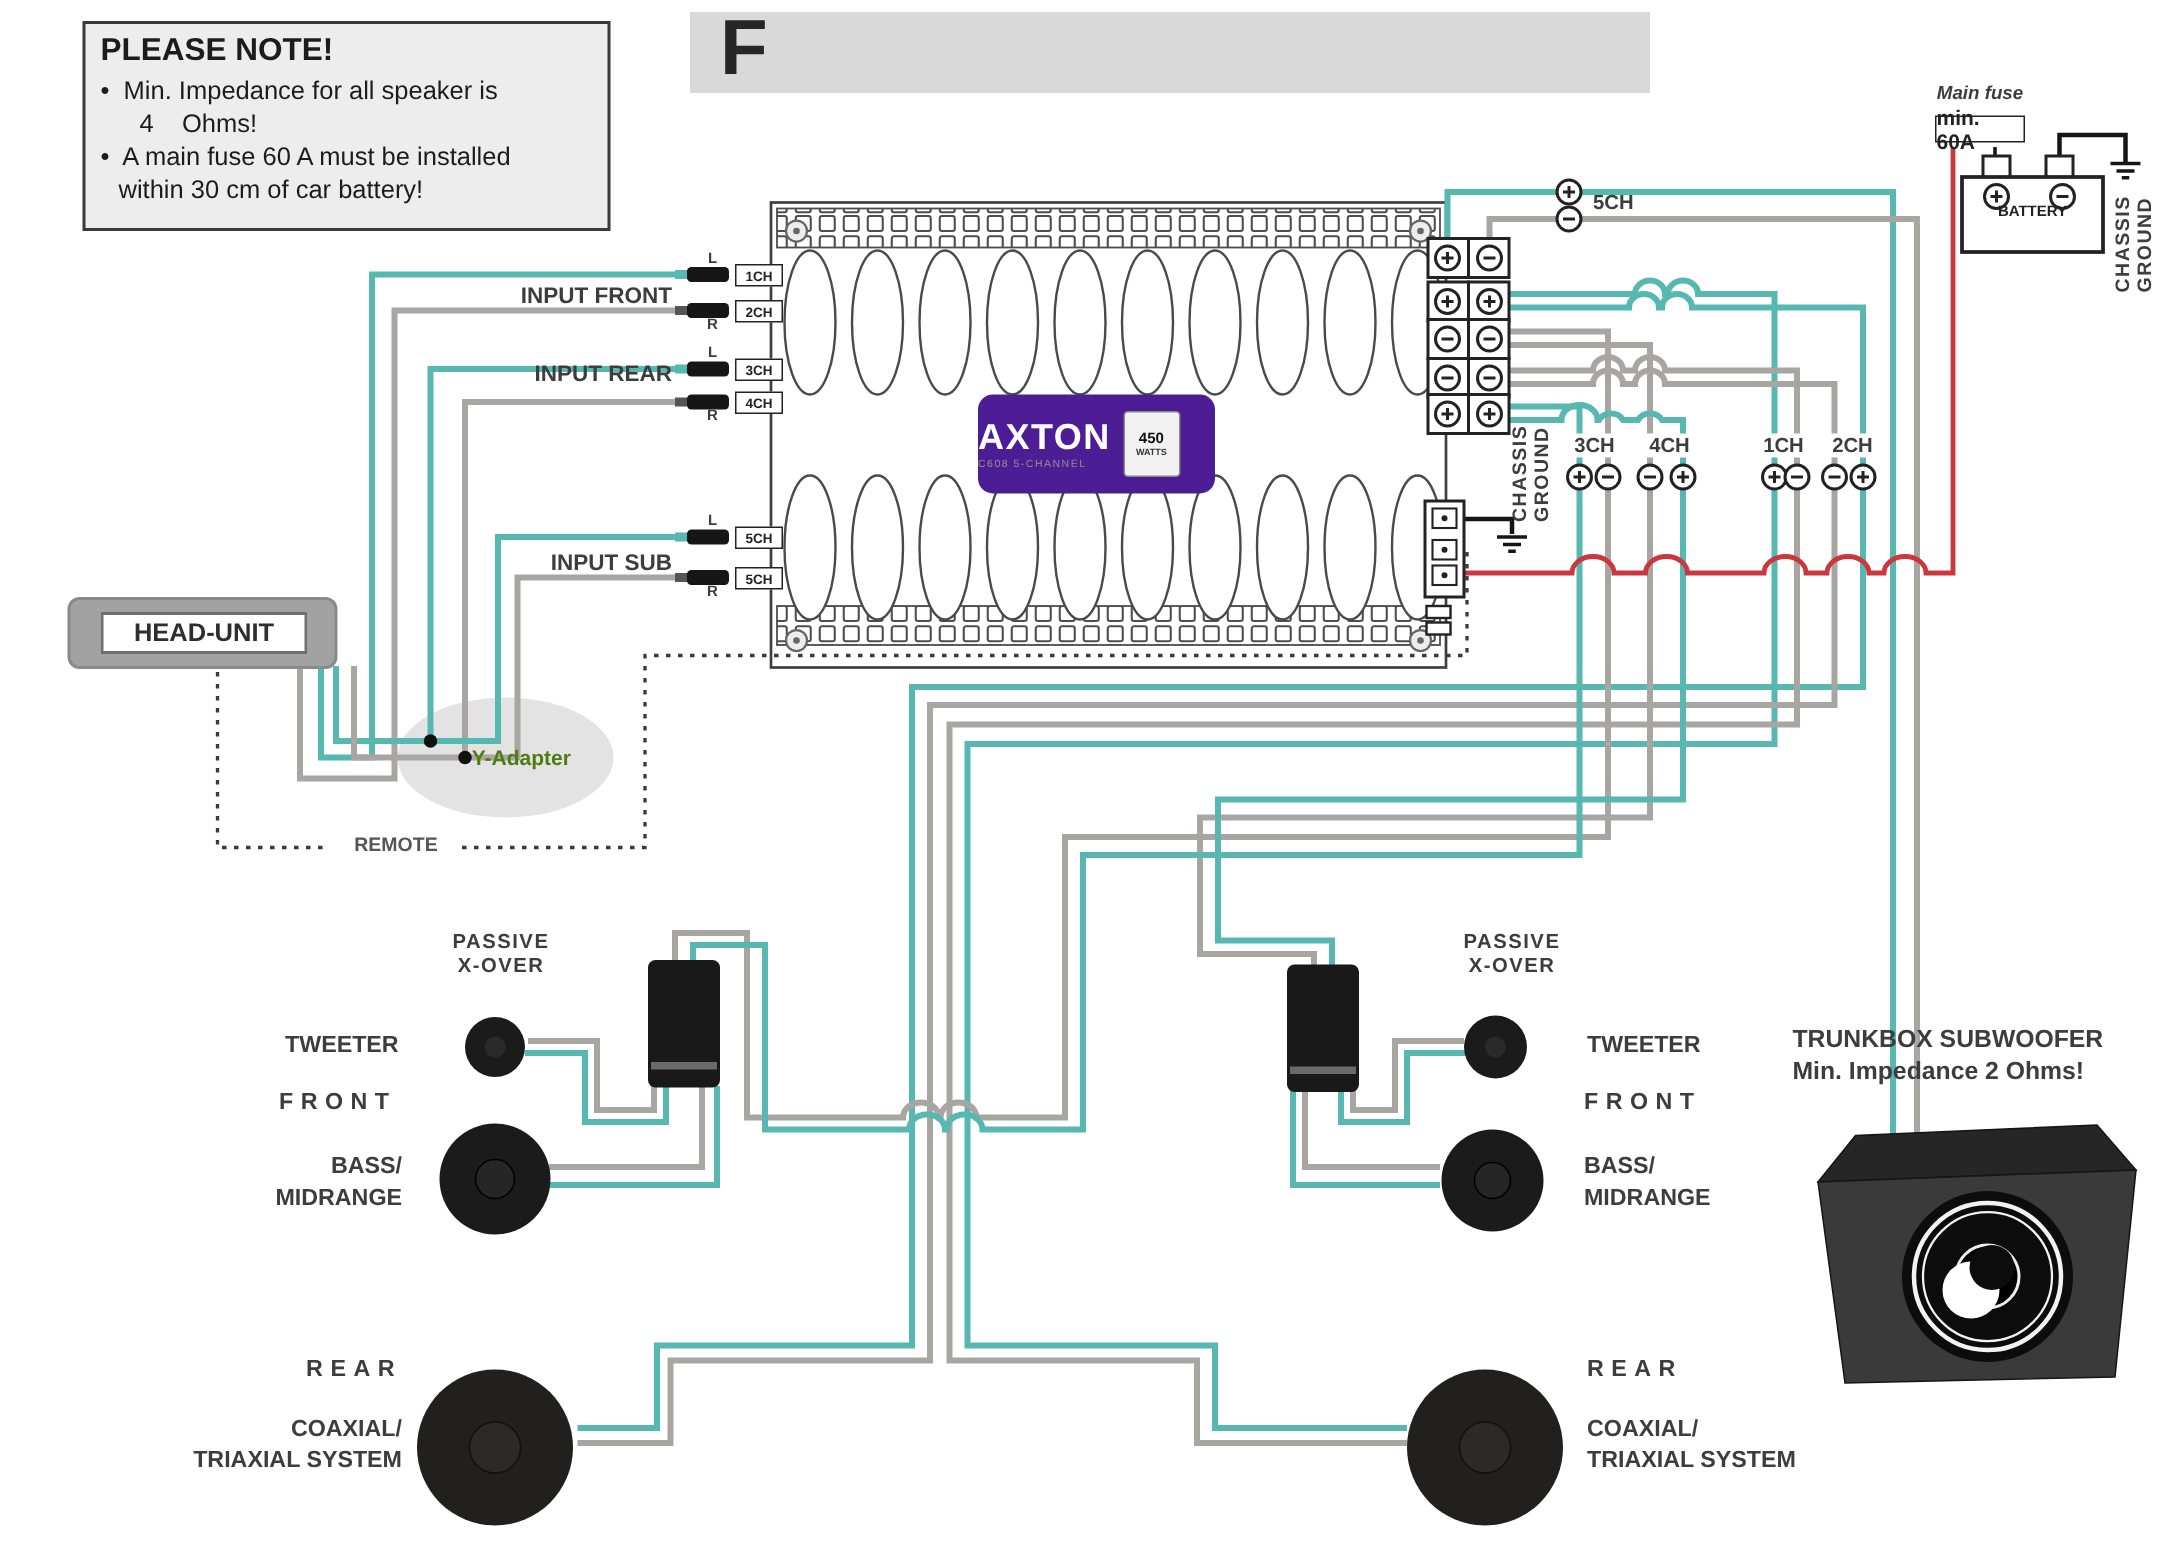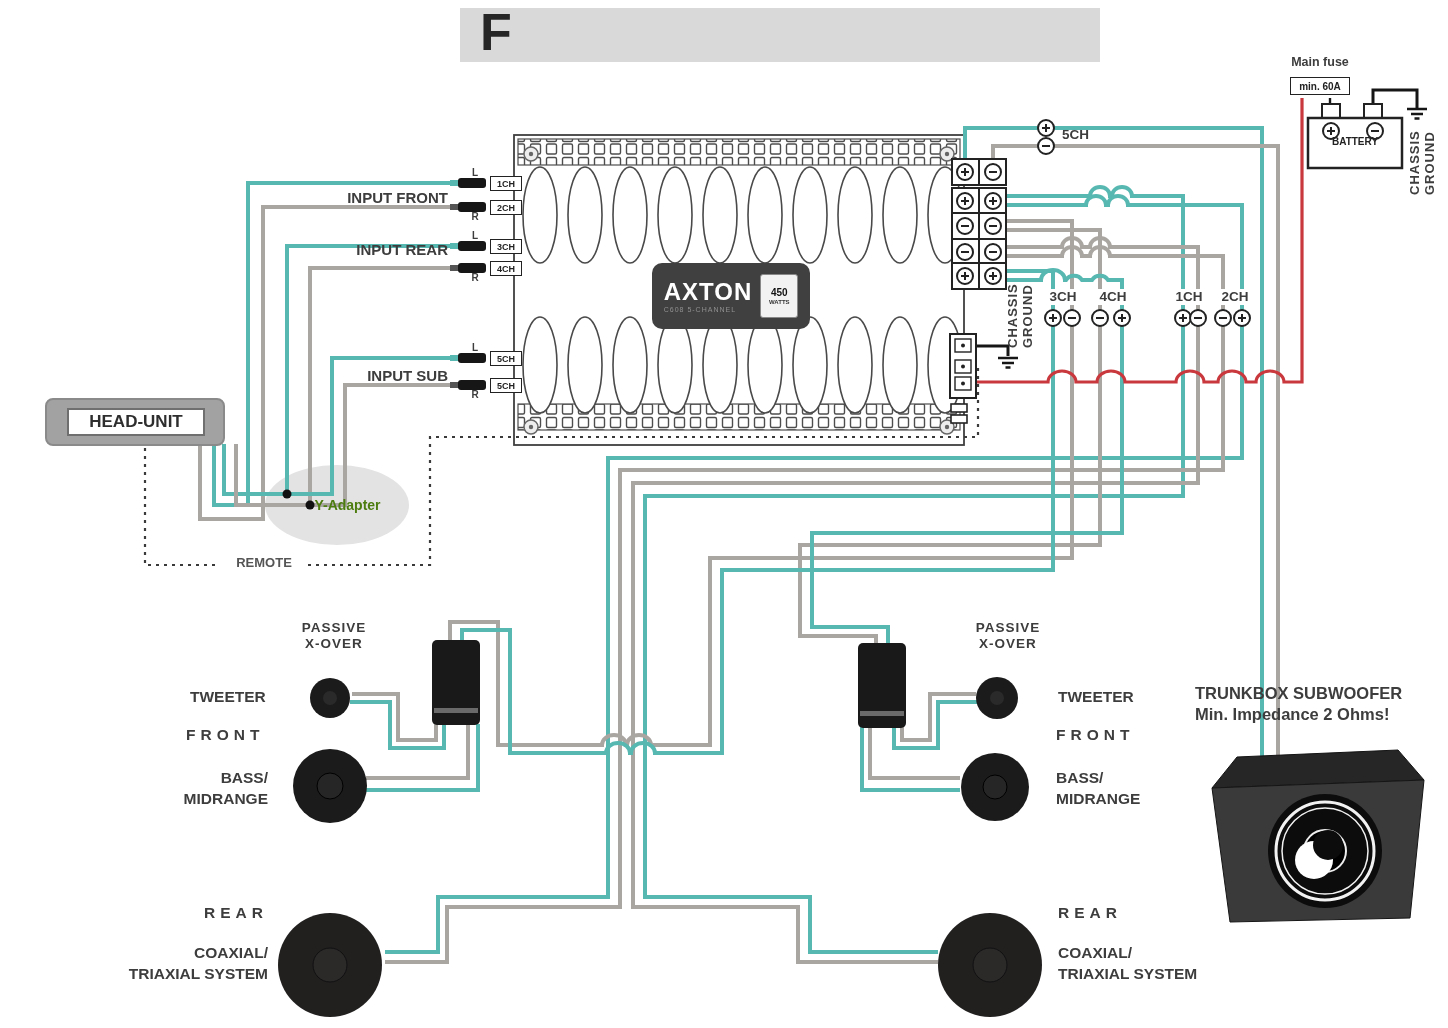--- a/index.html
+++ b/index.html
@@ -26,26 +26,26 @@
   .headunit{position:absolute;left:45px;top:398px;width:180px;height:48px;background:#a2a2a2;
             border:2px solid #8a8a8a;border-radius:8px;box-sizing:border-box;padding-left:27px;}
   .headunit .inner{position:absolute;left:20px;top:8px;width:138px;height:28px;background:#fff;
             border:2px solid #6f6f6f;box-sizing:border-box;display:flex;align-items:center;
             justify-content:center;font-size:17px;font-weight:bold;color:#2e2e2e;}
   
   .chbox{position:absolute;width:32px;height:15px;border:1.6px solid #222;background:#fff;
          box-sizing:border-box;font-size:9px;font-weight:bold;color:#222;display:flex;
          align-items:center;justify-content:center;}
   .fusebox{position:absolute;left:1290px;top:77px;width:60px;height:18px;border:1.8px solid #222;
-         background:#fff;box-sizing:border-box;font-size:10px;font-weight:bold;color:#222;
+         background:#fff;box-sizing:border-box;font-size:14px;font-weight:bold;color:#222;
          display:flex;align-items:center;justify-content:center;}
   .rot{transform:rotate(-90deg);transform-origin:0 0;font-size:13px;letter-spacing:1px;}
   
-  .logo{position:absolute;left:652px;top:263px;width:158px;height:66px;background:#404040;
-        border-radius:10px;display:flex;align-items:center;justify-content:center;gap:8px;}
+  .logo{position:absolute;left:652px;top:263px;width:158px;height:66px;background:#4c1d95;
+        border-radius:10px;display:flex;align-items:center;justify-content:flex-start;gap:8px;}
   .logo .brand{color:#fff;font-size:24px;font-weight:bold;letter-spacing:1px;line-height:1;}
   .logo .model{color:#909090;font-size:7px;letter-spacing:1px;margin-top:2px;}
   .logo .badge{width:38px;height:44px;background:#f2f2f2;border-radius:3px;border:1.5px solid #888;
         box-sizing:border-box;display:flex;flex-direction:column;align-items:center;justify-content:center;}
   .logo .badge .w1{font-size:10px;font-weight:bold;color:#111;line-height:1;}
   .logo .badge .w2{font-size:6px;font-weight:bold;color:#333;line-height:1;margin-top:1px;}
 </style>
 </head>
 <body>
 
@@ -258,20 +258,27 @@
     <polygon points="1212,788 1424,780 1410,918 1230,922" fill="#3a3a3a" stroke="#161616"></polygon>
     <circle cx="1325" cy="851" r="57" fill="#0c0c0c"></circle>
     <circle cx="1325" cy="851" r="49" fill="none" stroke="#f2f2f2" stroke-width="3"></circle>
     <circle cx="1325" cy="851" r="43" fill="none" stroke="#f2f2f2" stroke-width="1.5"></circle>
     <circle cx="1325" cy="851" r="21" fill="#000" stroke="#eee" stroke-width="2"></circle>
     <circle cx="1314" cy="860" r="19" fill="#fff"></circle>
     <circle cx="1328" cy="845" r="15" fill="#0c0c0c"></circle>
   </g>
 </svg>
 
+<div class="note">
+  <h1>PLEASE NOTE!</h1>
+  <div class="b">•&nbsp; <span>Min. Impedance for all speaker is</span></div>
+  <div class="b ind">4    Ohms!</div>
+  <div class="b">•&nbsp; <span>A main fuse 60 A must be installed</span></div>
+  <div class="b ind2">within 30 cm of car battery!</div>
+</div>
 
 <div class="banner">
   <div class="f">F</div>
 </div>
 
 <div class="lbl right" style="left:330px;top:189px;width:118px;font-size:15px;">INPUT FRONT</div>
 <div class="lbl right" style="left:330px;top:241px;width:118px;font-size:15px;">INPUT REAR</div>
 <div class="lbl right" style="left:330px;top:367px;width:118px;font-size:15px;">INPUT SUB</div>
 
 <div class="lbl center" style="left:468px;top:167px;width:14px;font-size:10px;">L</div>
@@ -307,21 +314,21 @@
 
 <div class="lbl rot" style="left:1006px;top:348px;">
   <div>CHASSIS</div>
       <div>GROUND</div>
 </div>
 <div class="lbl rot" style="left:1408px;top:195px;">
   <div>CHASSIS</div>
       <div>GROUND</div>
 </div>
 
-<div class="lbl center" style="left:1284px;top:55px;width:72px;font-size:12.5px;">Main fuse</div>
+<div class="lbl center" style="left:1284px;top:55px;width:72px;font-size:12.5px;font-style:italic;">Main fuse</div>
 <div class="fusebox">min. 60A</div>
 <div class="lbl center" style="left:1308px;top:136px;width:94px;font-size:10px;color:#222;">BATTERY</div>
 
 <div class="headunit">
   <div class="inner">HEAD-UNIT</div>
 </div>
 <div class="lbl center" style="left:300px;top:497px;width:95px;font-size:14px;color:#4d7c0f;">Y-Adapter</div>
 <div class="lbl center bgw" style="left:220px;top:556px;width:84px;font-size:13px;color:#555;">REMOTE</div>
 
 <div class="lbl center" style="left:278px;top:620px;width:112px;font-size:13.5px;letter-spacing:1px;">

